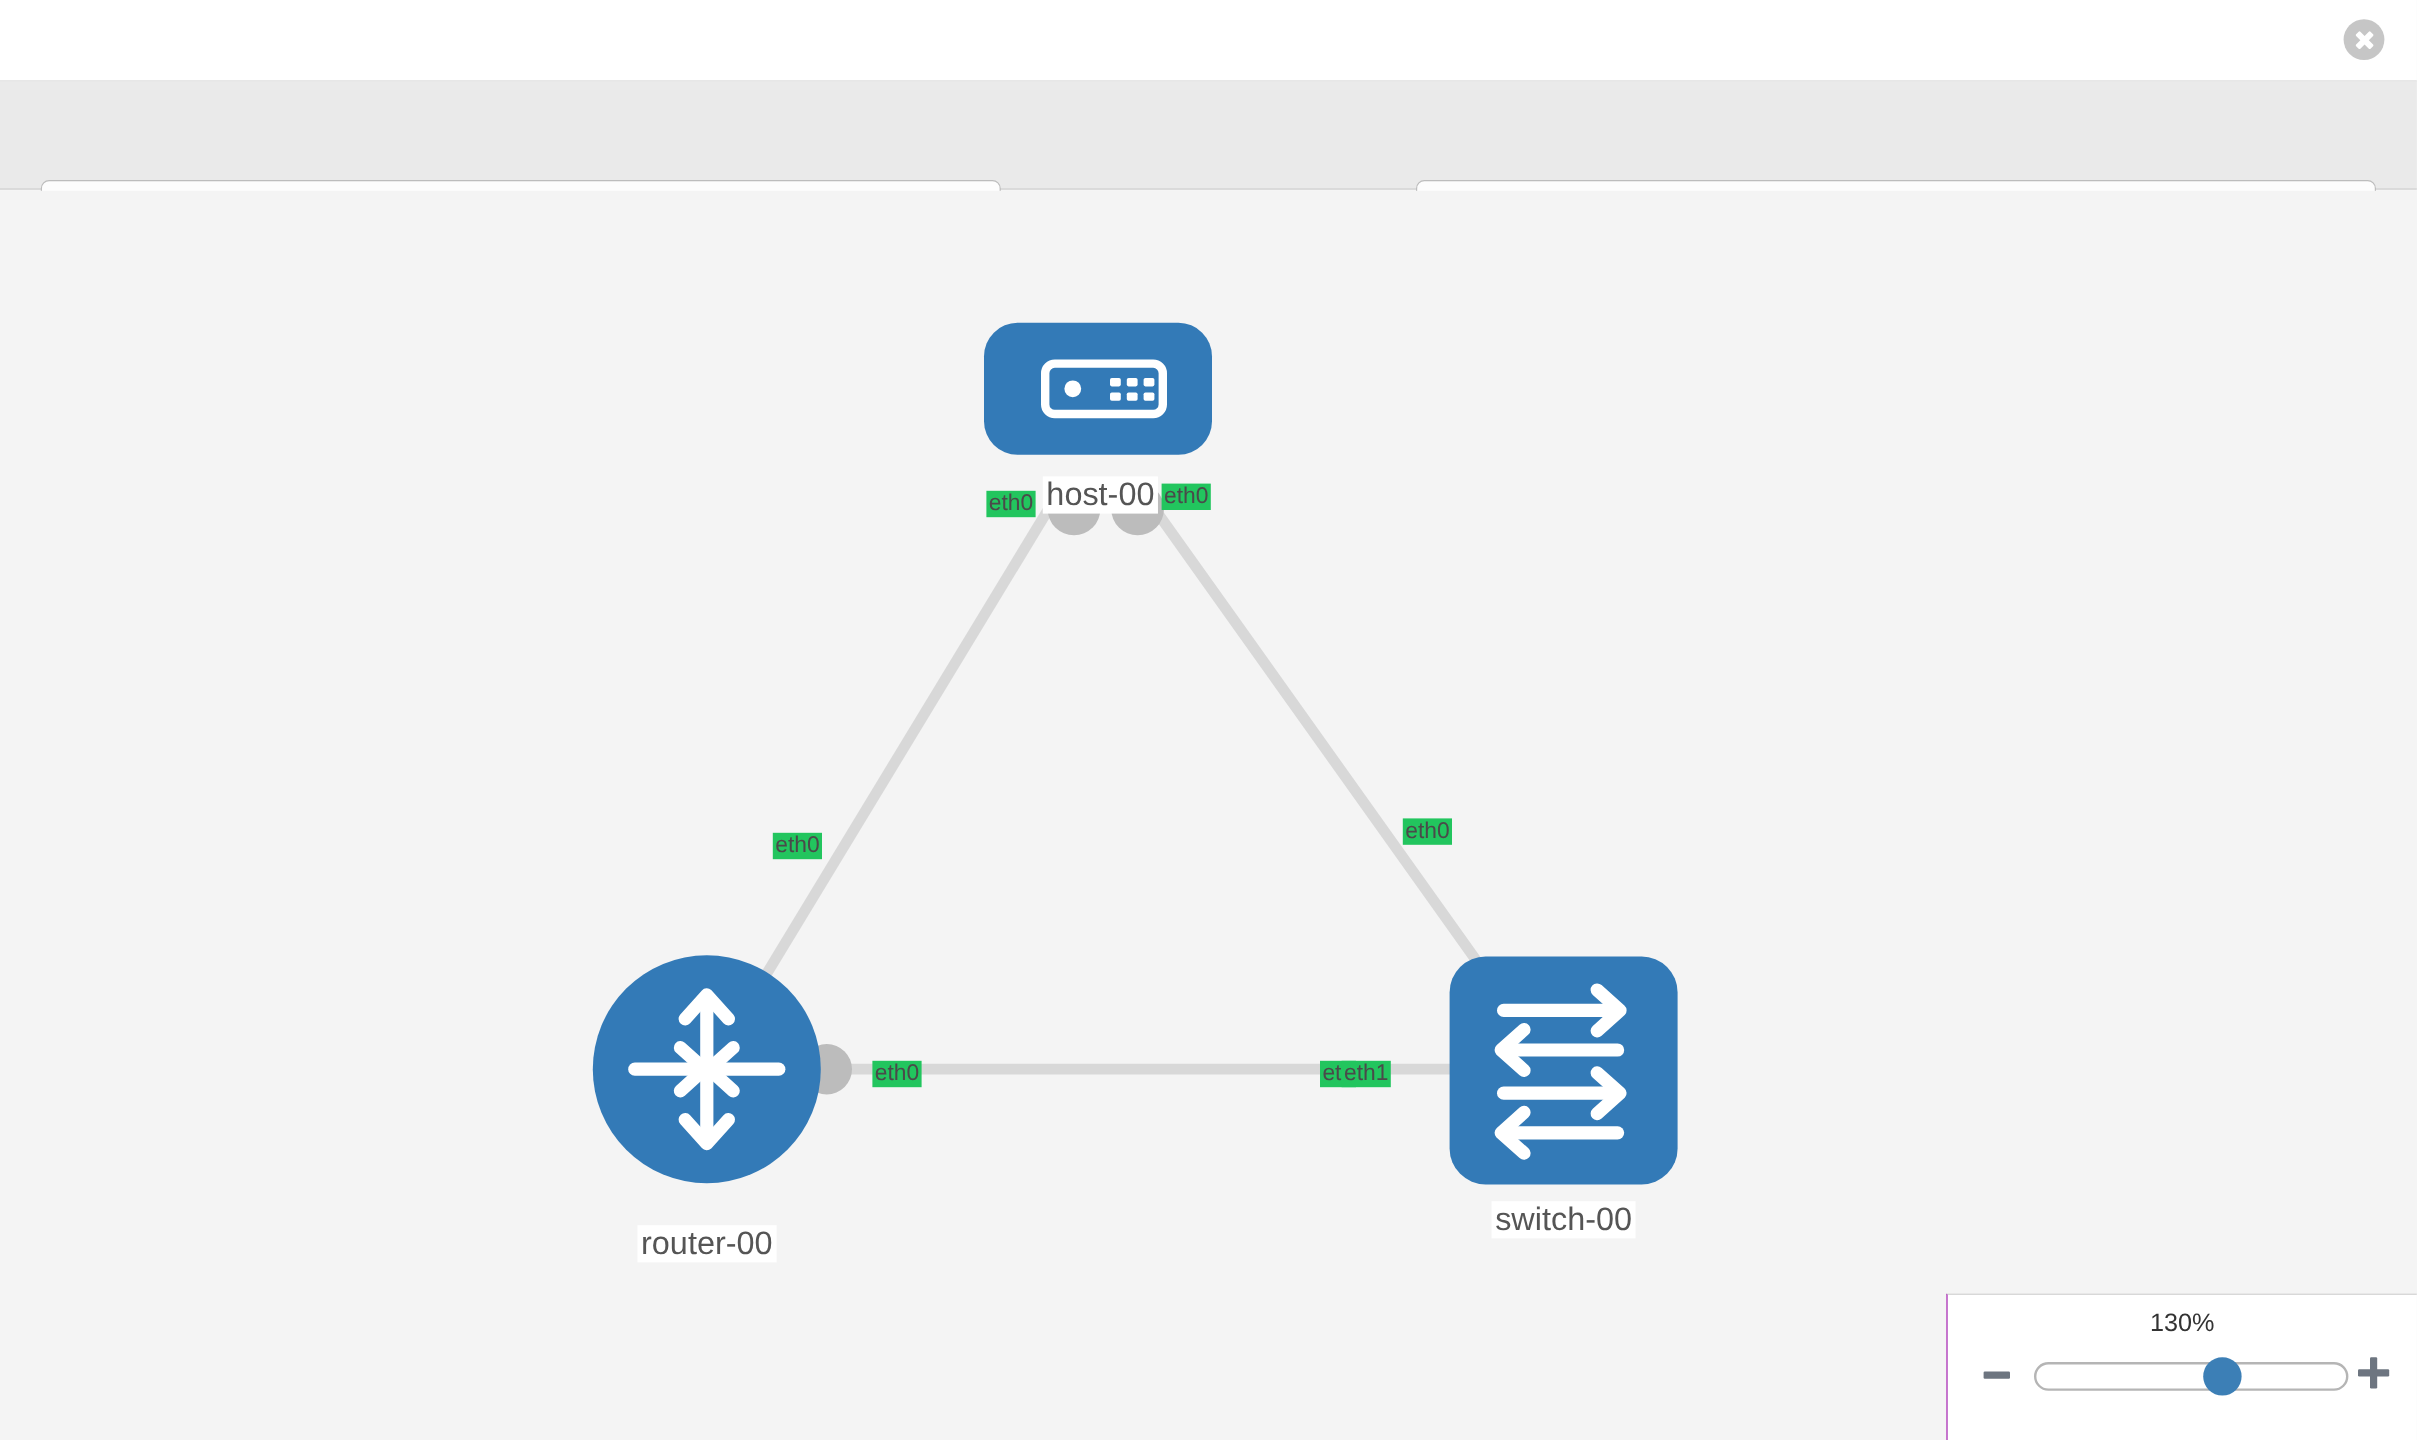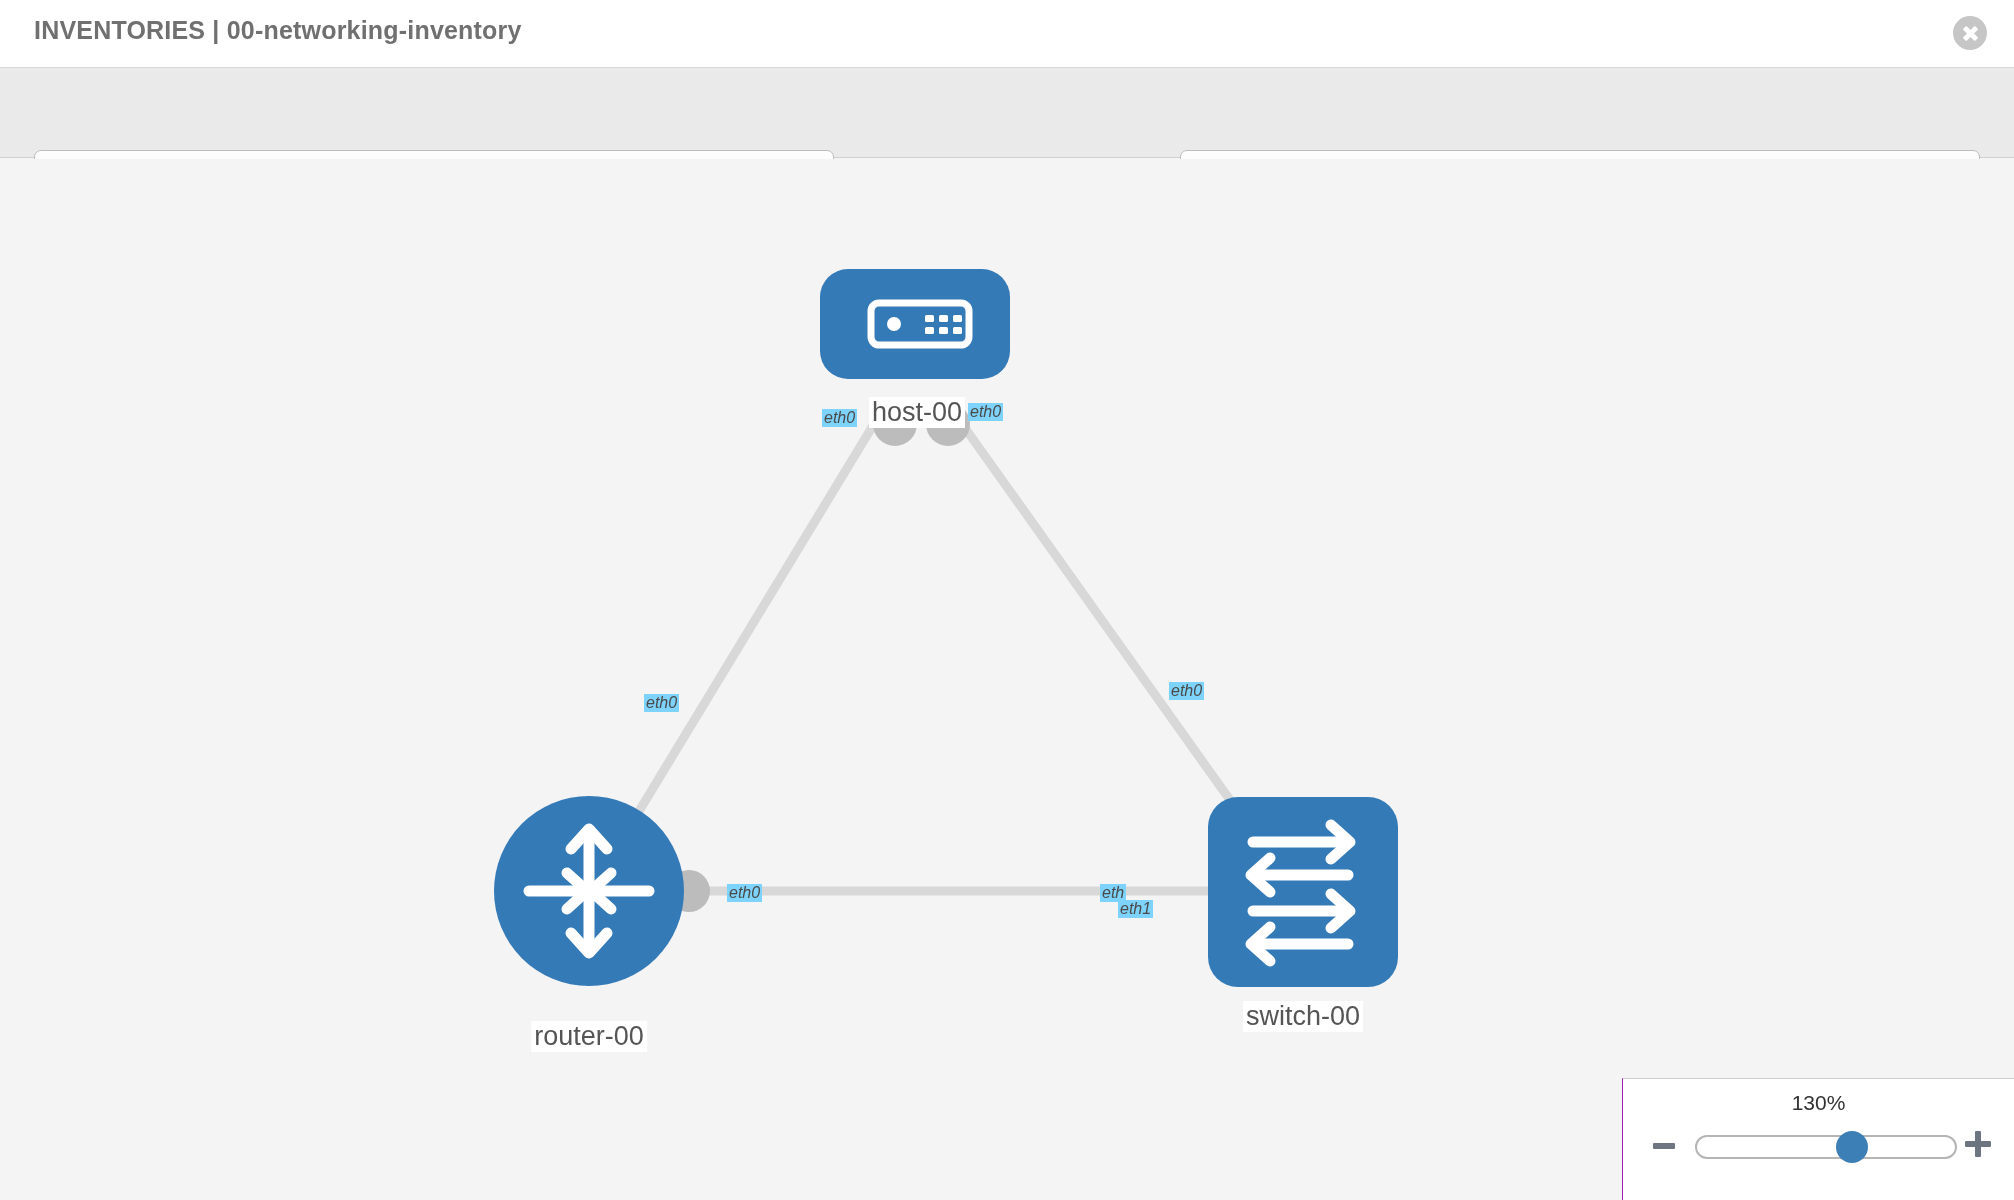--- a/index.html
+++ b/index.html
@@ -121,26 +121,25 @@
     position: absolute;
     font-size: 27px;
     color: #555555;
     background: #ffffff;
     padding: 0 3px;
     white-space: nowrap;
     transform: translateX(-50%);
   }
   .edge-label {
     position: absolute;
-    font-size: 16px;
+    font-size: 19px;
     color: #4a4a4a;
-    background: #7dd3fc;
+    background: #22c55e;
     padding: 0 2px;
     white-space: nowrap;
-    font-style: italic;
   }
 
   
   .zoom-panel {
     position: absolute;
     left: 1622px;
     top: 1078px;
     width: 392px;
     height: 122px;
     background: #ffffff;
@@ -208,21 +207,20 @@
     height: 32px;
     border-radius: 50%;
     background: #3c7fb6;
     cursor: pointer;
   }
 </style>
 </head>
 <body>
 
 <div class="header">
-  <div class="header-title">INVENTORIES | 00-networking-inventory</div>
   <div class="close-btn"></div>
 </div>
 
 <div class="toolbar">
 
   <div class="select-box" id="actions-select">
     <span class="sel-label">ACTIONS</span>
     <span class="caret"></span>
   </div>
 
@@ -323,21 +321,21 @@
   <div class="node-label" style="left:917px; top:238px;text-align:center;">host-00</div>
   <div class="node-label" style="left:589px; top:842px;margin-top:20px;">router-00</div>
   <div class="node-label" style="left:1303px; top:842px;">switch-00</div>
 
   <div class="edge-label" style="left:822px; top:250px;">eth0</div>
   <div class="edge-label" style="left:968px; top:244px;">eth0</div>
   <div class="edge-label" style="left:644px; top:535px;">eth0</div>
   <div class="edge-label" style="left:1169px; top:523px;">eth0</div>
   <div class="edge-label" style="left:727px; top:725px;">eth0</div>
   <div class="edge-label" style="left:1100px; top:725px;">eth</div>
-  <div class="edge-label" style="left:1118px; top:725px;margin-top:16px;">eth1</div>
+  <div class="edge-label" style="left:1118px; top:725px;">eth1</div>
 
 </div>
 
 <div class="zoom-panel">
   <div class="zoom-value">130%</div>
   <div class="zoom-row">
     <div class="zoom-minus"></div>
     <div class="zoom-track">
       <div class="zoom-thumb" id="zoom-thumb" style="left: 138.8px;"></div>
     </div>

